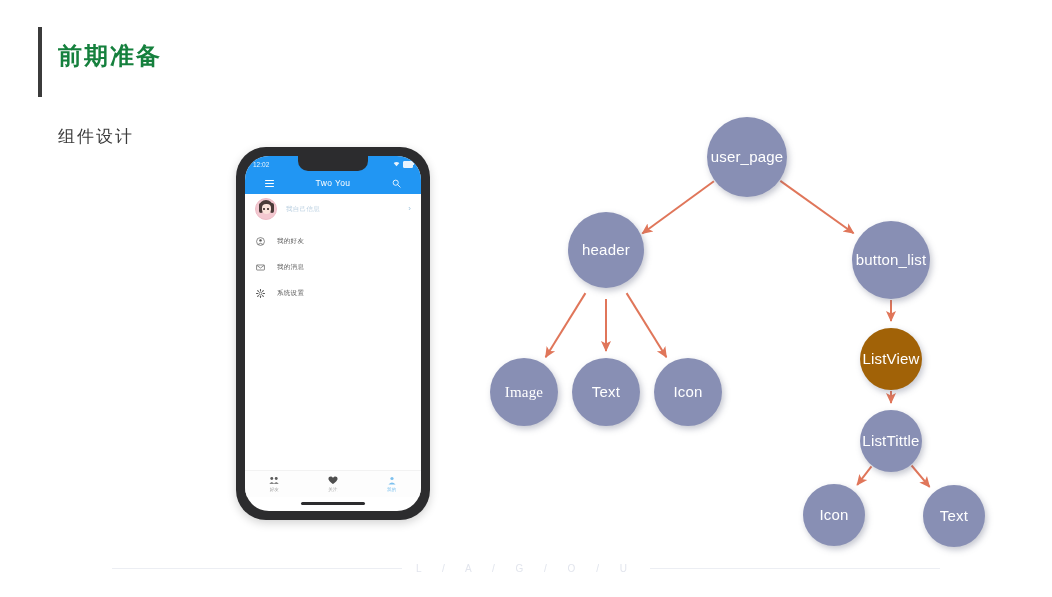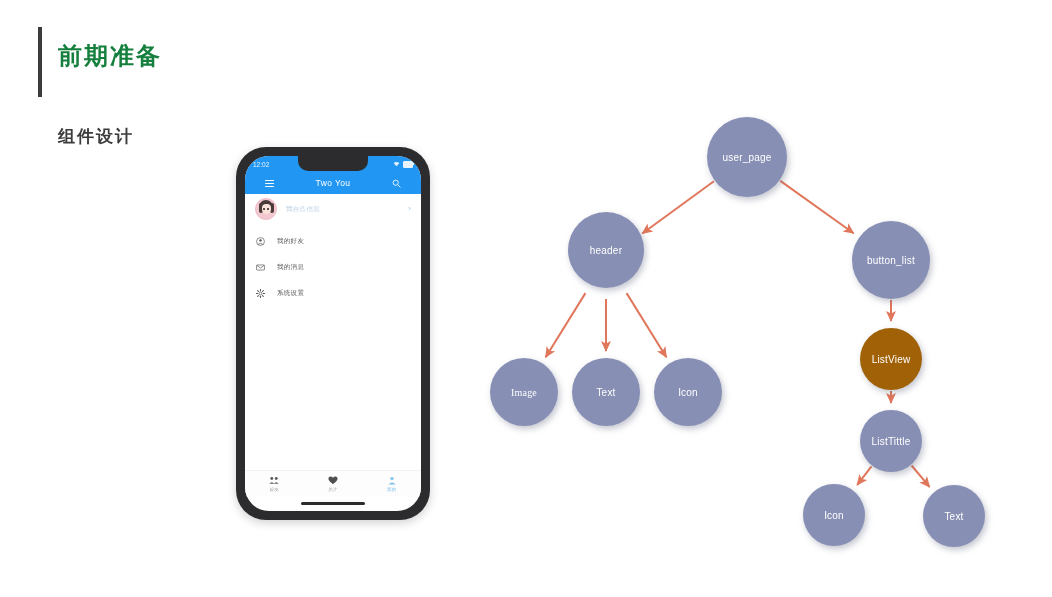--- a/index.html
+++ b/index.html
@@ -16,21 +16,21 @@
     position:absolute;left:38px;top:27px;width:4px;height:70px;
     background:#3b3b3b;
   }
   .slide-title{
     position:absolute;left:58px;top:44px;
     font-size:24px;font-weight:bold;color:#15803d;
     letter-spacing:2px;line-height:1;
   }
   .slide-subtitle{
     position:absolute;left:58px;top:128px;
-    font-size:17px;font-weight:bold;color:#3b3b3b;
+    font-size:17px;font-weight:normal;color:#3b3b3b;
     letter-spacing:2px;line-height:1;
   }
 
   
   .phone{
     position:absolute;left:236px;top:147px;width:194px;height:373px;
     background:#2c2c2e;border-radius:30px;
     box-shadow:0 3px 10px rgba(0,0,0,.18);
   }
   .phone-screen{
@@ -109,21 +109,21 @@
     width:64px;height:3px;border-radius:2px;background:#2c2c2e;
   }
 
   
   .diagram{position:absolute;left:0;top:0;width:1052px;height:597px;pointer-events:none;}
   .node{
     position:absolute;border-radius:50%;
     background:#888fb4;
     box-shadow:2px 3px 6px rgba(90,95,120,.35);
     display:flex;align-items:center;justify-content:center;
-    color:#ffffff;font-size:10px;letter-spacing:.2px;
+    color:#ffffff;font-size:15px;letter-spacing:.2px;
     text-align:center;line-height:1.1;
   }
 
   
   .footer{
     position:absolute;left:0;right:0;top:558px;height:20px;
     display:flex;align-items:center;justify-content:center;gap:0;
   }
   .f-line{width:290px;height:1px;background:#eceef3;}
   .f-text{
@@ -285,14 +285,19 @@
         <span>ListTittle</span>
       </div>
       <div class="node" style="left: 803px; top: 484px; width: 62px; height: 62px; background: rgb(136, 143, 180);">
         <span>Icon</span>
       </div>
       <div class="node" style="left: 923px; top: 485px; width: 62px; height: 62px; background: rgb(136, 143, 180);">
         <span>Text</span>
       </div>
     </div>
 
+  <div class="footer">
+    <span class="f-line"></span>
+    <span class="f-text">L / A / G / O / U</span>
+    <span class="f-line"></span>
+  </div>
 
 </div>
 
 </body></html>

